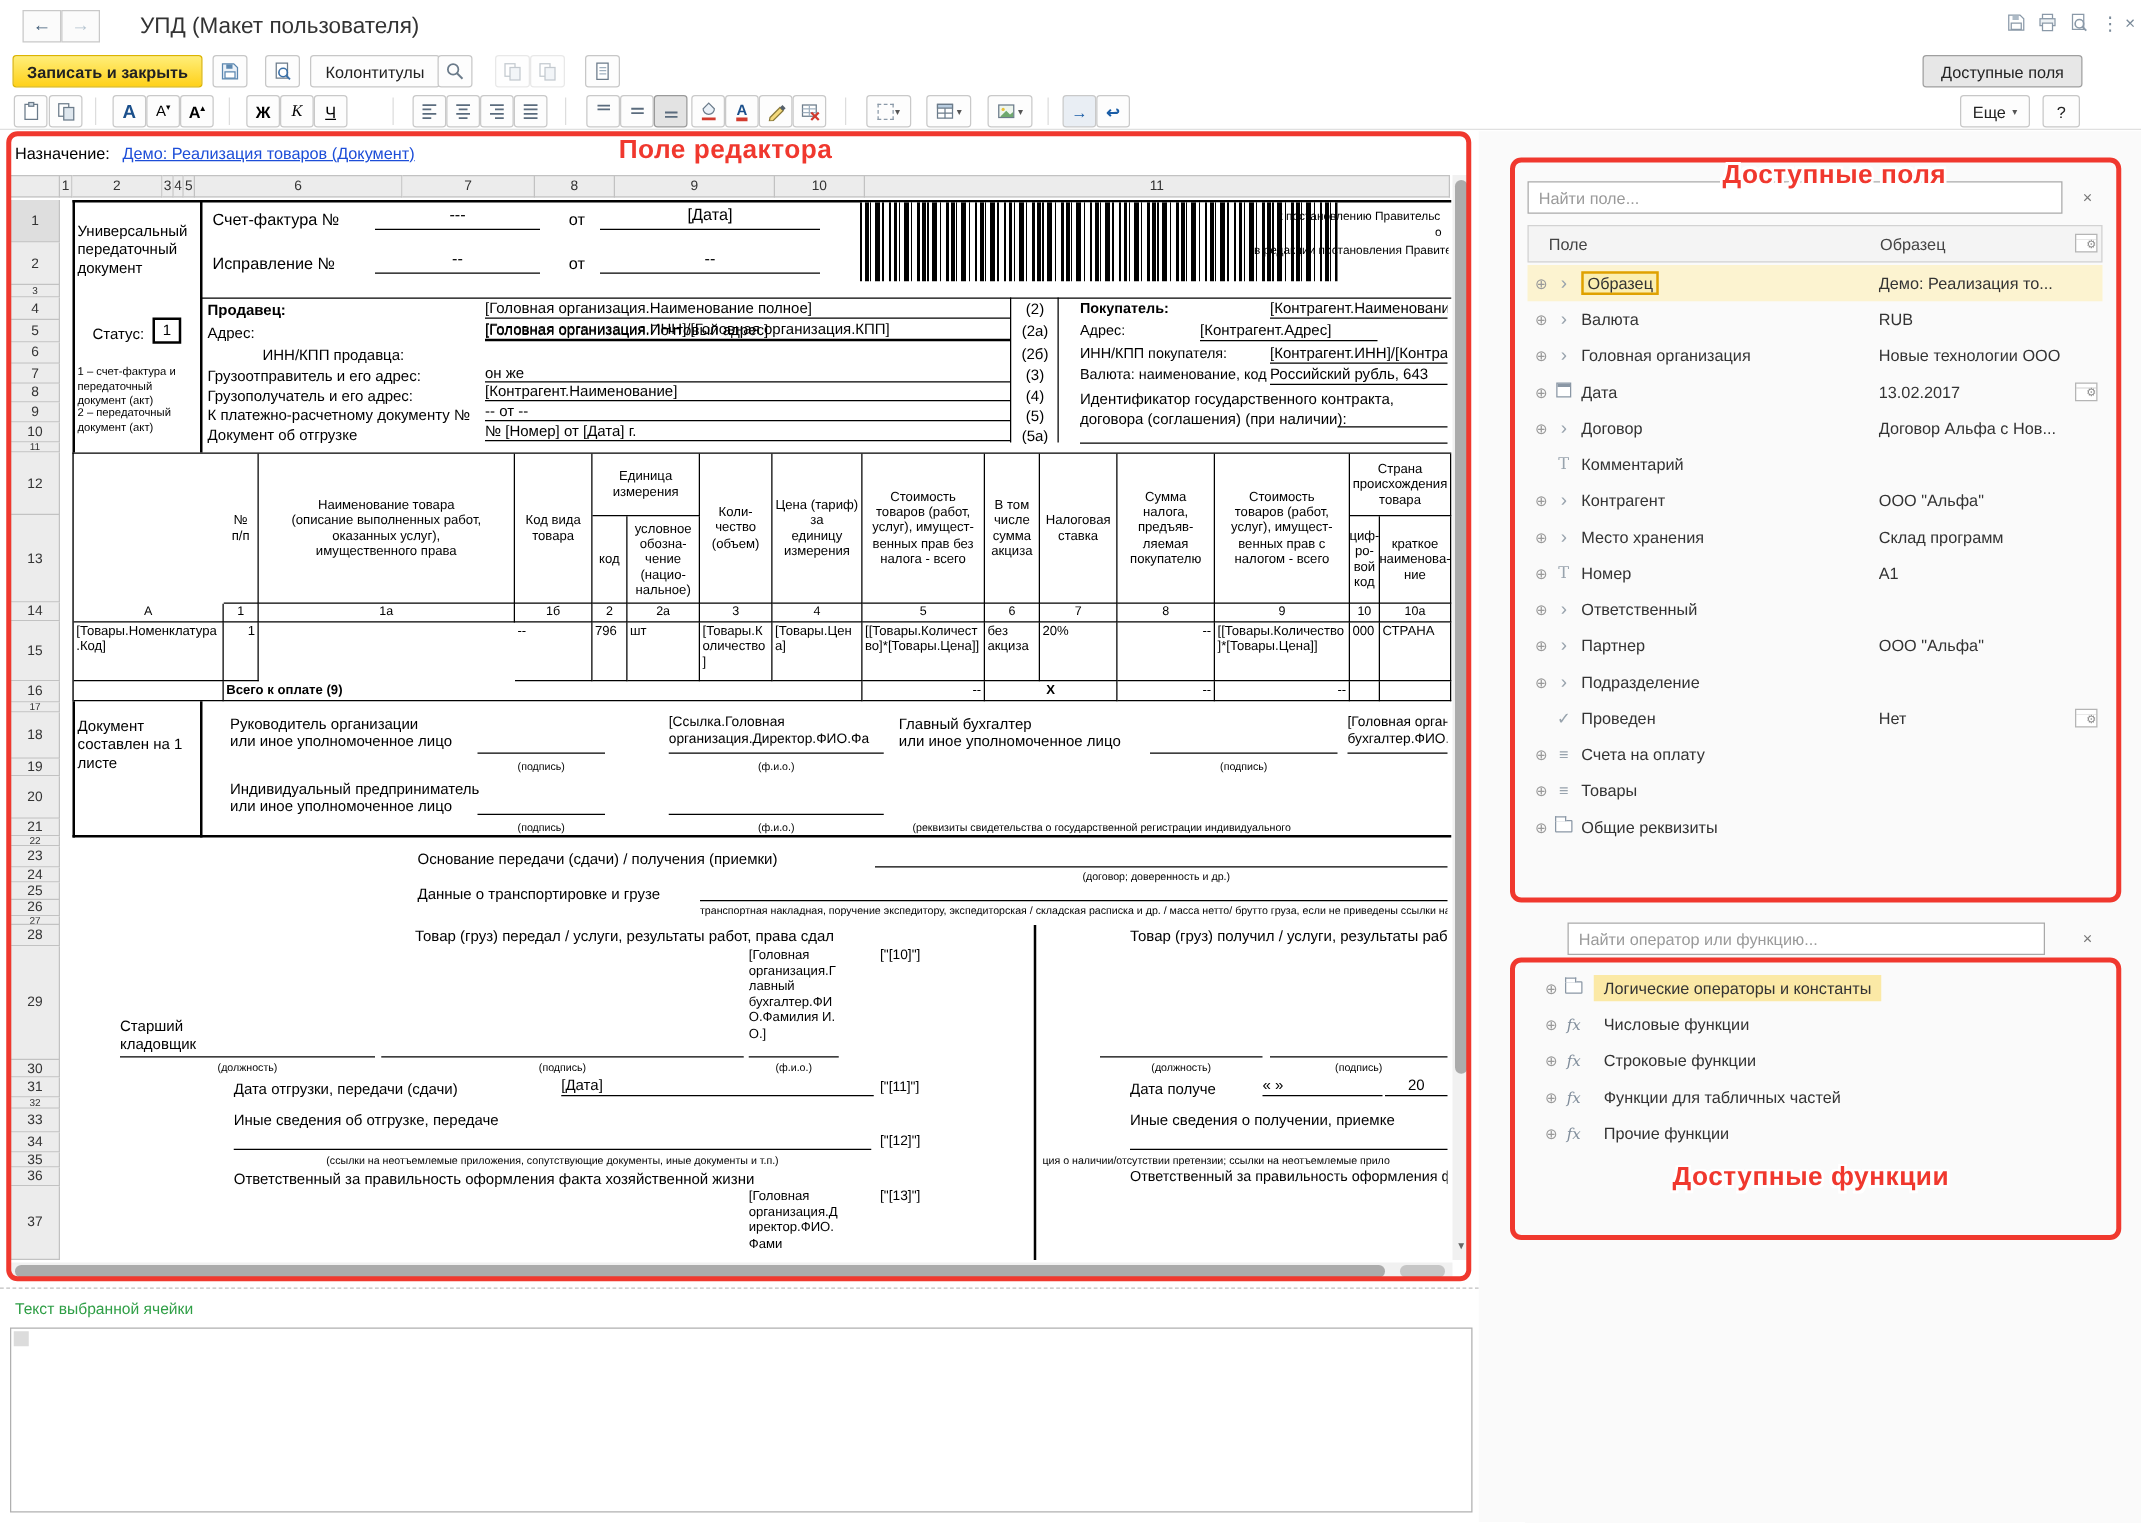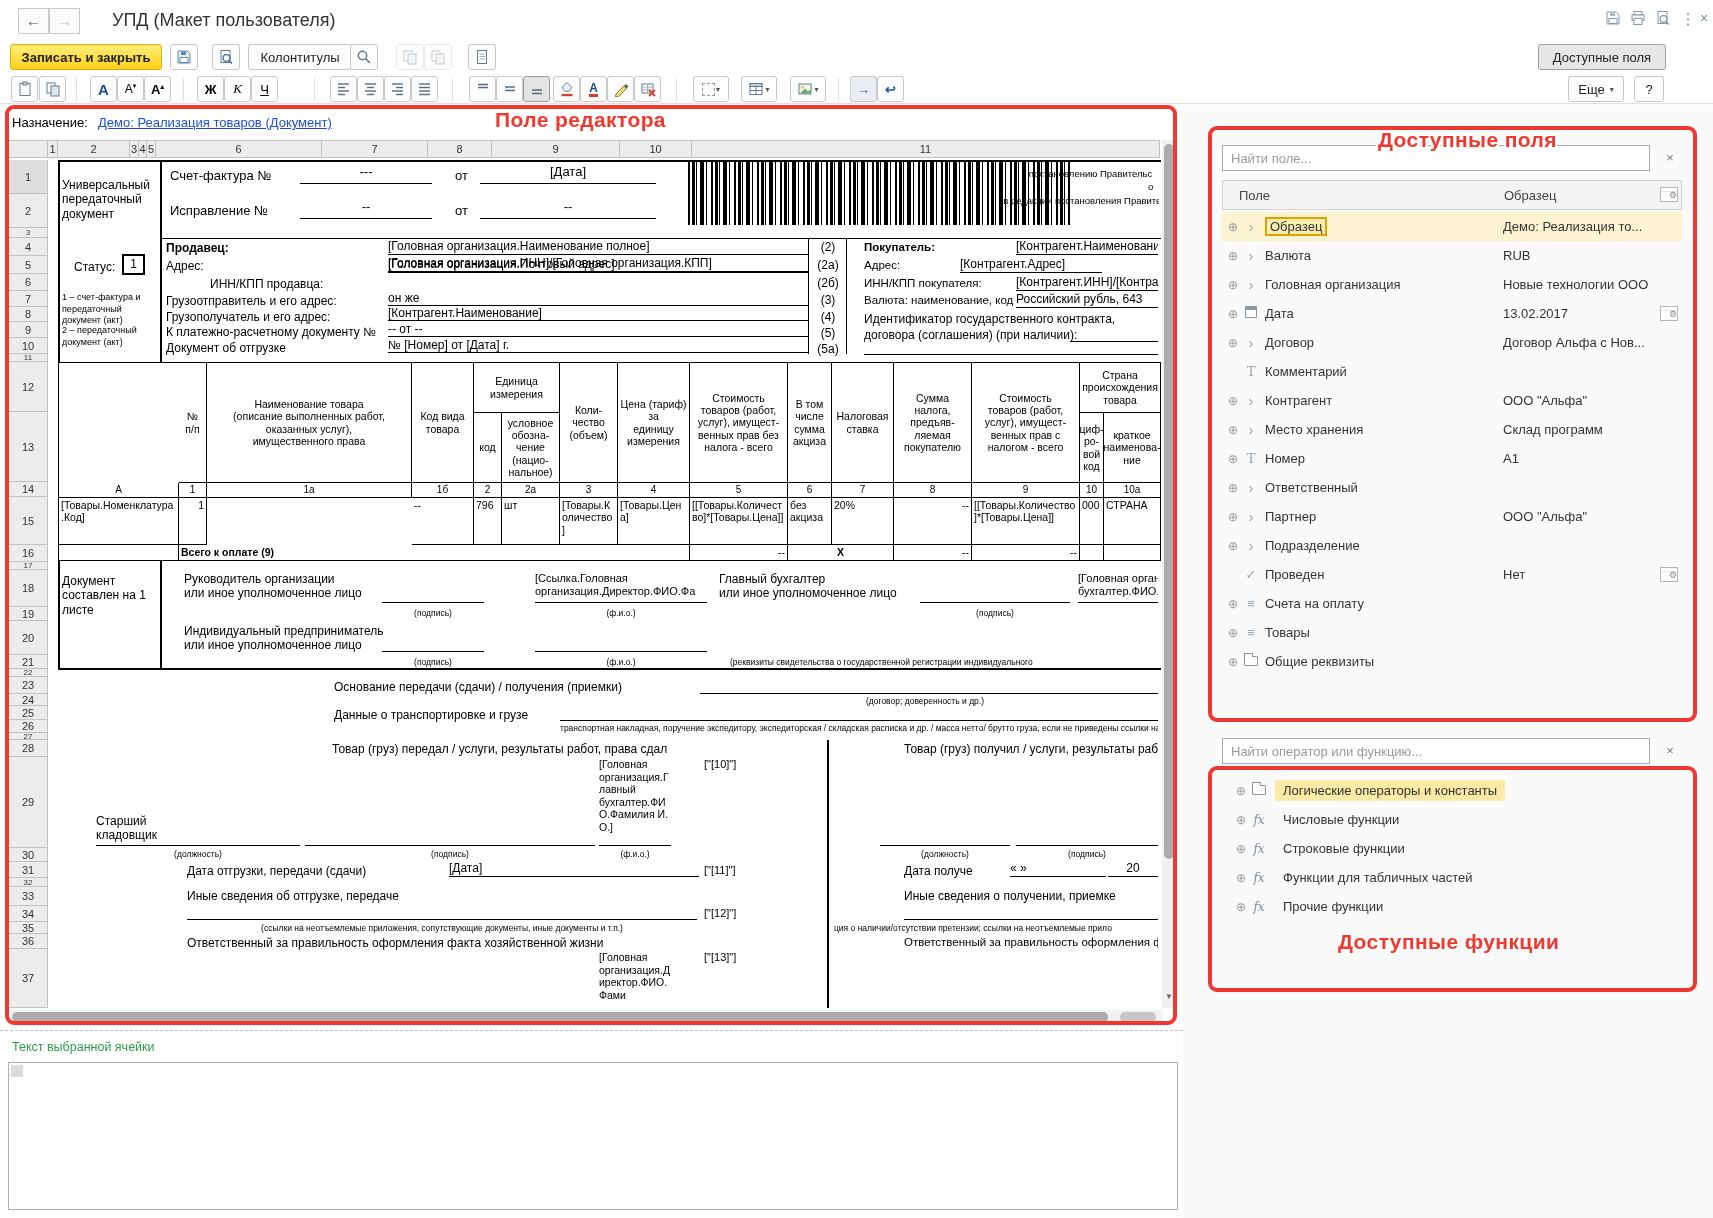--- a/index.html
+++ b/index.html
@@ -617,21 +617,21 @@
         <div style="position: absolute; left: 281px; white-space: nowrap; overflow: hidden; max-width: 155px;"></div>
       </div>
       <div class="frow" style="left: 1222px; top: 647px; position: absolute;">
         <div class="exp">⊕</div>
         <div class="tic"><span class="foldico"></span></div>
         <div style="margin-left: 6px;">Общие реквизиты</div>
         <div style="position: absolute; left: 281px; white-space: nowrap; overflow: hidden; max-width: 155px;"></div>
       </div>
     </div>
 
-  <div class="searchbox" style="left:1222px;top:738px;width:428px">Найти оператор или функцию...</div>
+  <div class="searchbox" style="left:1254px;top:738px;width:382px">Найти оператор или функцию...</div>
   <div class="clearx" style="left:1662px;top:743px">×</div>
   <div id="fnrows">
       <div class="fnrow" style="left: 1230px; top: 776px; position: absolute; width: 450px;">
         <div class="exp">⊕</div>
         <div class="tic"><span class="foldico"></span></div>
         <div style="margin-left: 8px; padding: 3px 8px; background: rgb(251, 233, 166);">Логические операторы и константы</div>
       </div>
       <div class="fnrow" style="left: 1230px; top: 805px; position: absolute; width: 450px;">
         <div class="exp">⊕</div>
         <div class="tic"><span class="fxi">fx</span></div>

